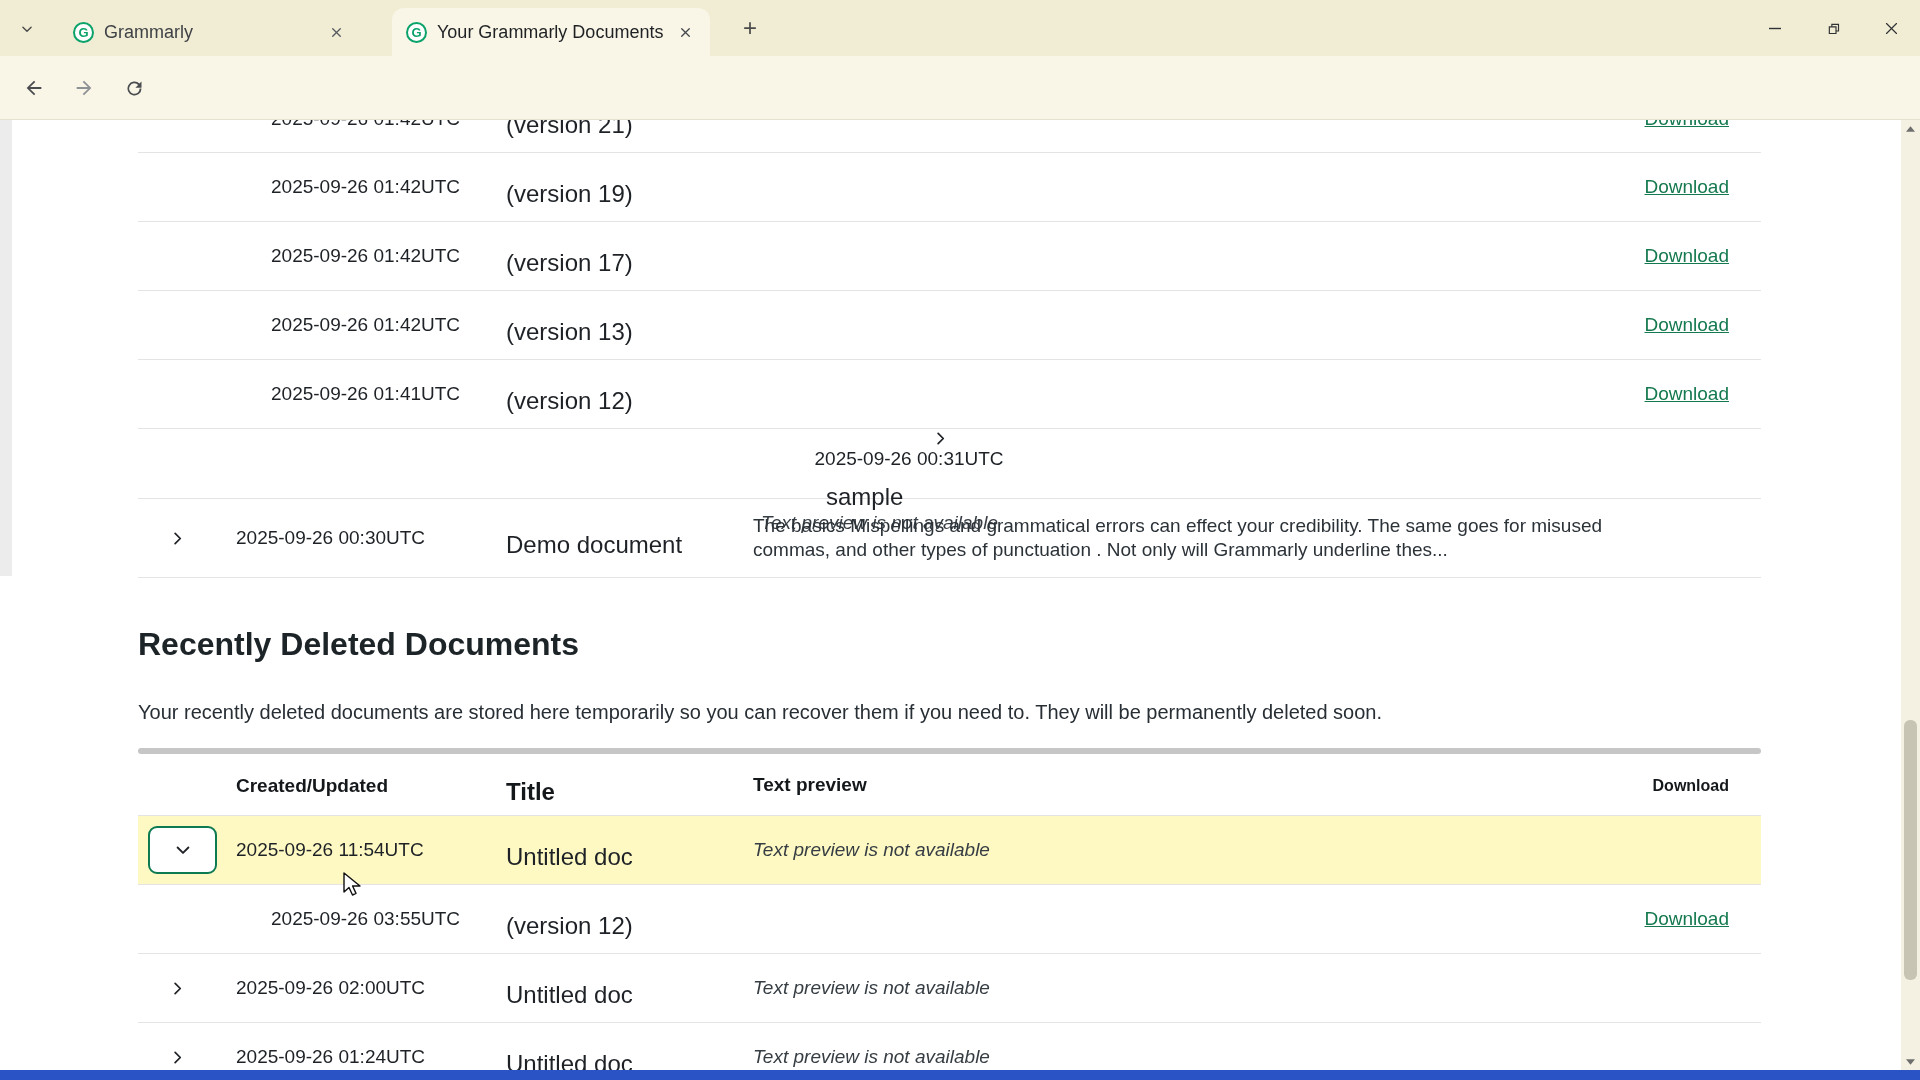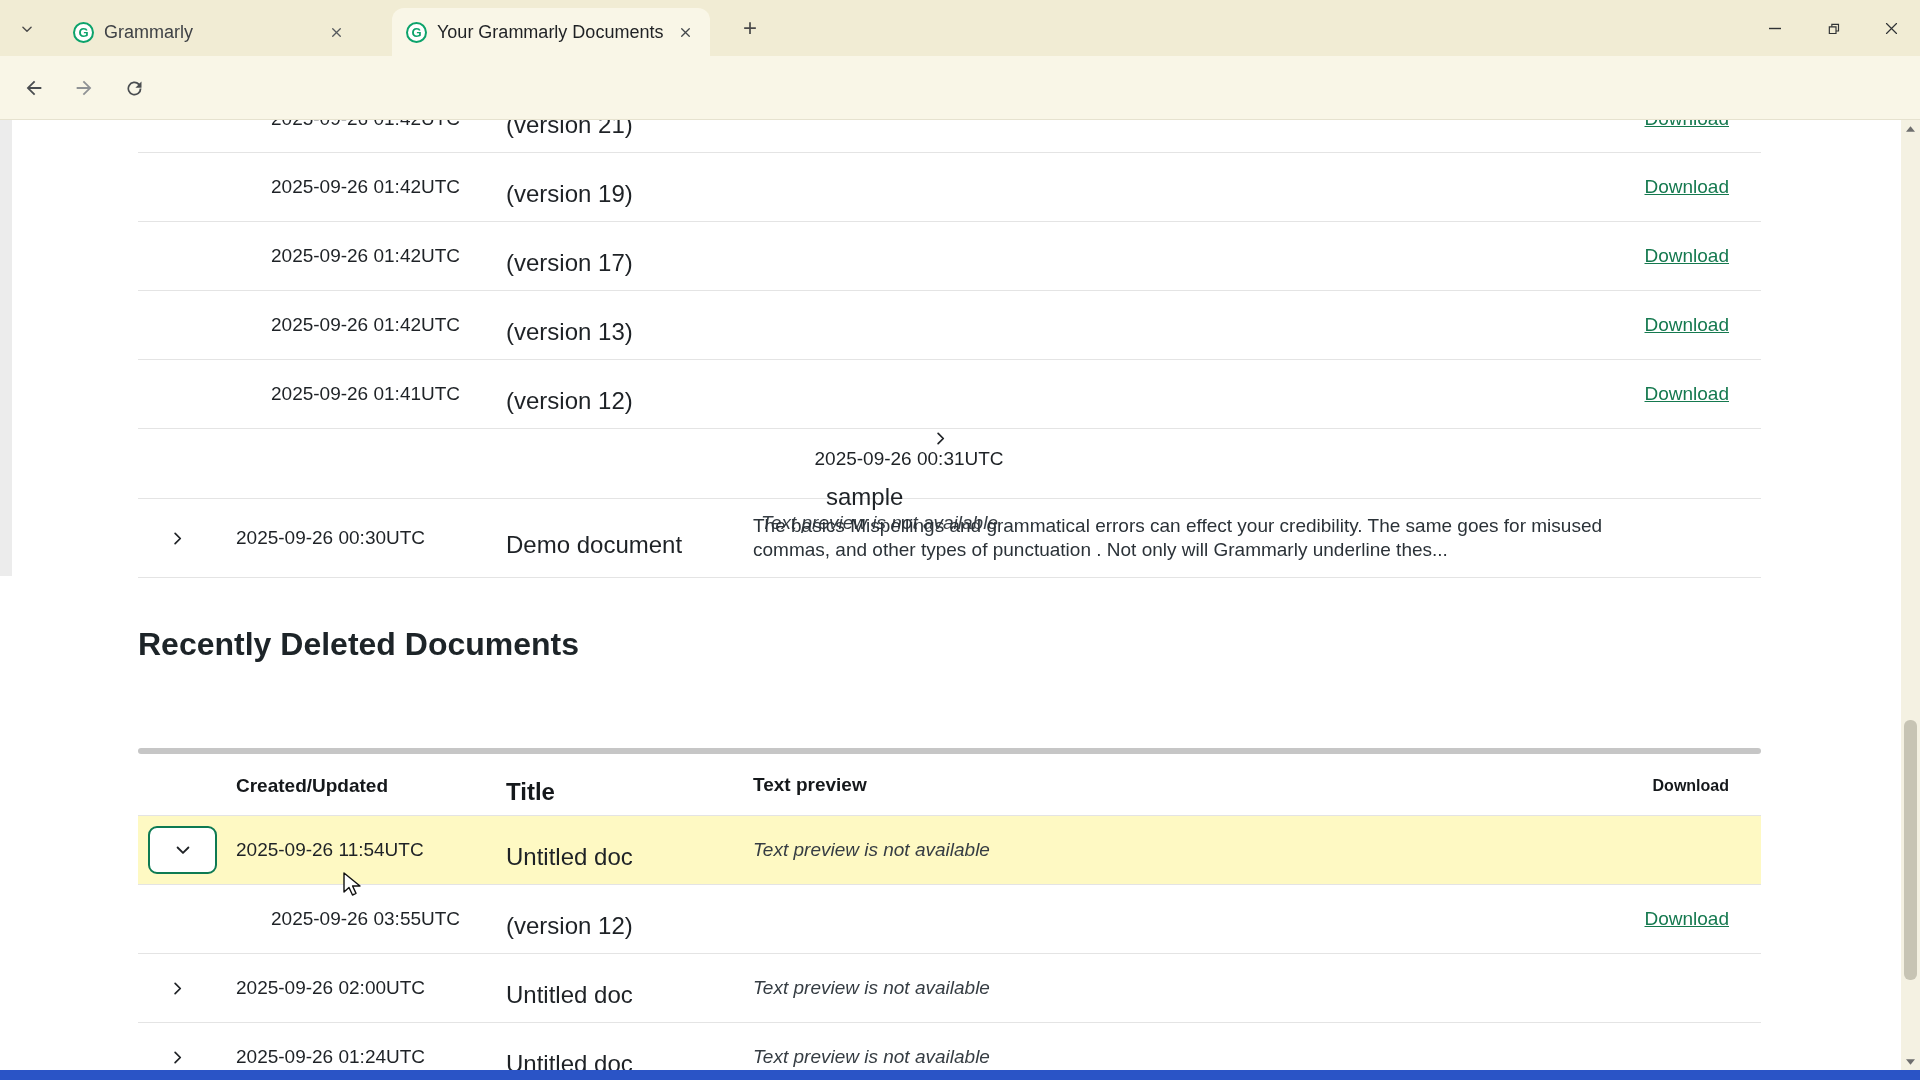--- a/index.html
+++ b/index.html
@@ -237,20 +237,21 @@
             </svg>
       </span>
         </div>
       <div class="c-date">2025-09-26 00:30UTC</div>
       <div class="c-title">Demo document</div>
       <div class="c-prev">The basics Mispellings and grammatical errors can effect your credibility. The same goes for misused commas, and other types of punctuation . Not only will Grammarly underline thes...</div>
     </div>
   </div>
 
   <div class="page-heading">Recently Deleted Documents</div>
+  <div class="page-desc">Your recently deleted documents are stored here temporarily so you can recover them if you need to. They will be permanently deleted soon.</div>
   <div class="hscroll"></div>
 
   <div class="dtable">
     <div class="row row-header">
       <div class="c-chev"></div>
       <div class="c-date hdr">Created/Updated</div>
       <div class="c-title hdr">Title</div>
       <div class="c-prev hdr">Text preview</div>
       <div class="c-dl hdr">Download</div>
     </div>

